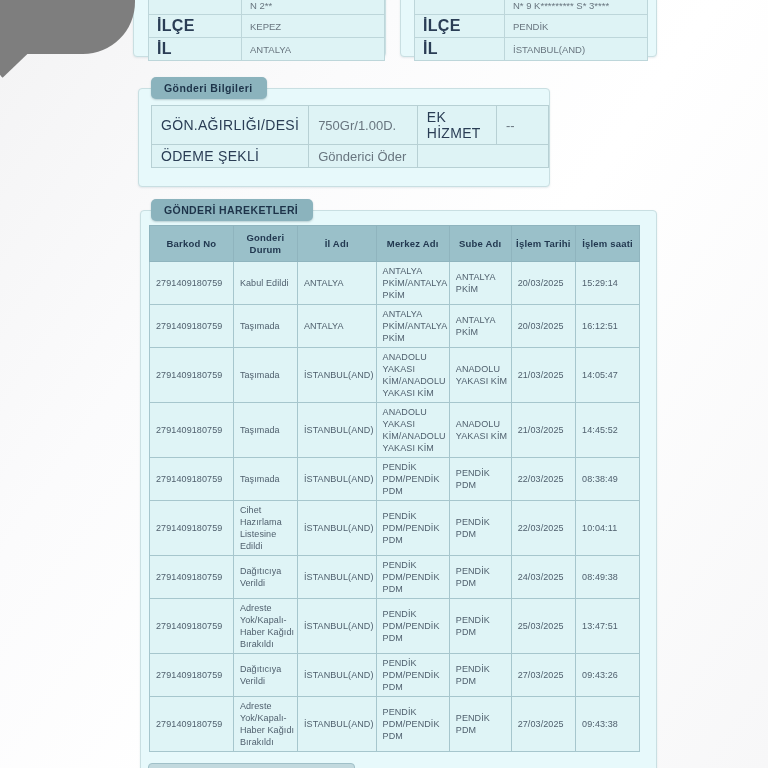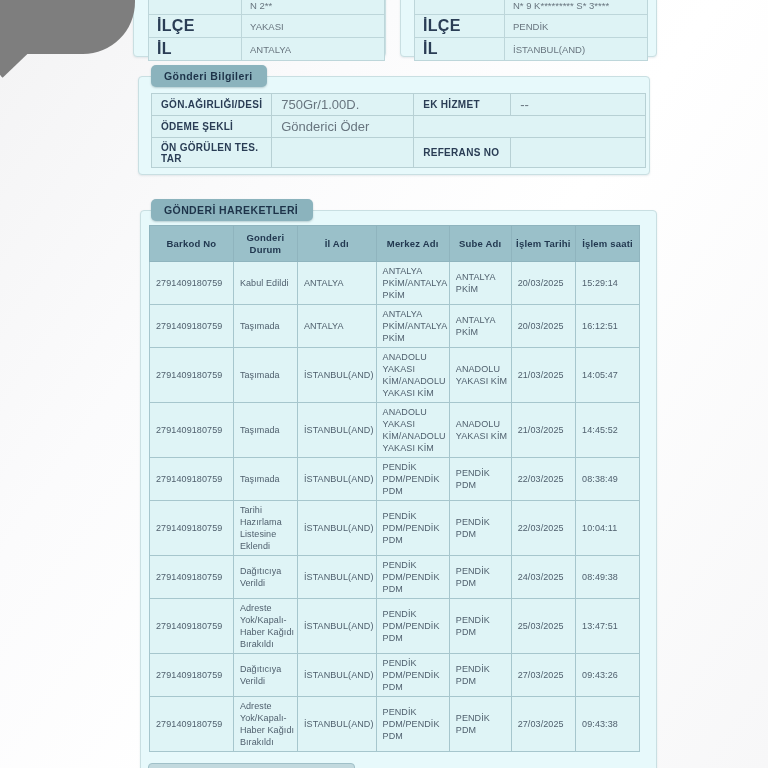--- a/index.html
+++ b/index.html
@@ -33,21 +33,21 @@
   
   .sec-label { position:absolute; top:-12px; background:#8bb3bd; color:#1d3349;
                font-weight:bold; font-size:10.5px; letter-spacing:.4px;
                padding:5px 15px 5px 13px; border-radius:5px;
                box-shadow:0 1px 2px rgba(90,120,130,.35); white-space:nowrap; }
 
   
   .info-table { border-collapse:collapse; table-layout:fixed; margin:16px 0 0 12px; }
   .info-table td { border:1px solid #b7d0d4; background:#def3f5; overflow:hidden;
                    padding:3px 9px; vertical-align:middle; font-size:13px; color:#68757f; }
-  .info-table td.lbl { font-weight:bold; font-size:10px; color:#2a3d55; letter-spacing:.3px; }
+  .info-table td.lbl { font-weight:normal; font-size:14px; color:#2a3d55; letter-spacing:.3px; }
   .info-table tr.r1 td { height:20px; }
   .info-table tr.r2 td { height:21px; }
   .info-table tr.r3 td { height:30px; }
 
   
   .mov-table { border-collapse:collapse; table-layout:fixed; margin:14px 16px 0 8px; }
   .mov-table th { background:#9ac0c9; color:#223850; font-weight:bold; font-size:9.5px;
                   border:1px solid #8fb4be; height:36px; padding:3px 2px; text-align:center;
                   vertical-align:middle; overflow:hidden; line-height:12px; letter-spacing:.2px; }
   .mov-table td { background:#dff4f6; border:1px solid #a6c6cd; font-size:9px; color:#50606e;
@@ -70,21 +70,21 @@
         <col style="width:93px">
         <col style="width:143px">
       </colgroup>
     <tbody>
         <tr class="row-adres">
       <td class="lbl">ADRES</td>
       <td class="val">N 2**</td>
     </tr>
     <tr class="row-s">
       <td class="lbl">İLÇE</td>
-      <td class="val">YAKASI</td>
+      <td class="val">KEPEZ</td>
     </tr>
     <tr class="row-s">
       <td class="lbl">İL</td>
       <td class="val">ANTALYA</td>
     </tr>
   </tbody>
     </table>
 </div>
 
 <div class="panel" style="left:400px; top:-47px; width:257px; height:104px;">
@@ -103,46 +103,40 @@
       <td class="val">PENDİK</td>
     </tr>
     <tr class="row-s">
       <td class="lbl">İL</td>
       <td class="val">İSTANBUL(AND)</td>
     </tr>
   </tbody>
     </table>
 </div>
 
-<div class="panel" style="left:138px; top:76px; width:512px; height:99px;">
+<div class="panel" style="left:138px; top:88px; width:412px; height:99px;">
   <div class="sec-label" style="left:12px;">Gönderi Bilgileri</div>
   <table class="info-table">
     <colgroup>
         <col style="width:118px">
         <col style="width:142px">
         <col style="width:97px">
         <col style="width:135px">
       </colgroup>
     <tbody>
         <tr class="r1">
       <td class="lbl">GÖN.AĞIRLIĞI/DESİ</td>
       <td>750Gr/1.00D.</td>
       <td class="lbl">EK HİZMET</td>
       <td>--</td>
     </tr>
     <tr class="r2">
       <td class="lbl">ÖDEME ŞEKLİ</td>
       <td>Gönderici Öder</td>
       <td colspan="2"></td>
-    </tr>
-    <tr class="r3">
-      <td class="lbl">ÖN GÖRÜLEN TES. TAR</td>
-      <td></td>
-      <td class="lbl">REFERANS NO</td>
-      <td></td>
     </tr>
   </tbody>
     </table>
 </div>
 
 <div class="panel" style="left:140px; top:210px; width:517px; height:691px;">
   <div class="sec-label" style="left:10px;">GÖNDERİ HAREKETLERİ</div>
   <table class="mov-table">
     <colgroup>
       <col style="width:88px">
@@ -205,21 +199,21 @@
           <td>2791409180759</td>
           <td>Taşımada</td>
           <td>İSTANBUL(AND)</td>
           <td>PENDİK PDM/⁠PENDİK PDM</td>
           <td>PENDİK PDM</td>
           <td>22/⁠03/⁠2025</td>
           <td>08:38:49</td>
         </tr>
         <tr>
           <td>2791409180759</td>
-          <td>Tarihi Hazırlama Listesine Eklendi</td>
+          <td>Cihet Hazırlama Listesine Edildi</td>
           <td>İSTANBUL(AND)</td>
           <td>PENDİK PDM/⁠PENDİK PDM</td>
           <td>PENDİK PDM</td>
           <td>22/⁠03/⁠2025</td>
           <td>10:04:11</td>
         </tr>
         <tr>
           <td>2791409180759</td>
           <td>Dağıtıcıya Verildi</td>
           <td>İSTANBUL(AND)</td>

